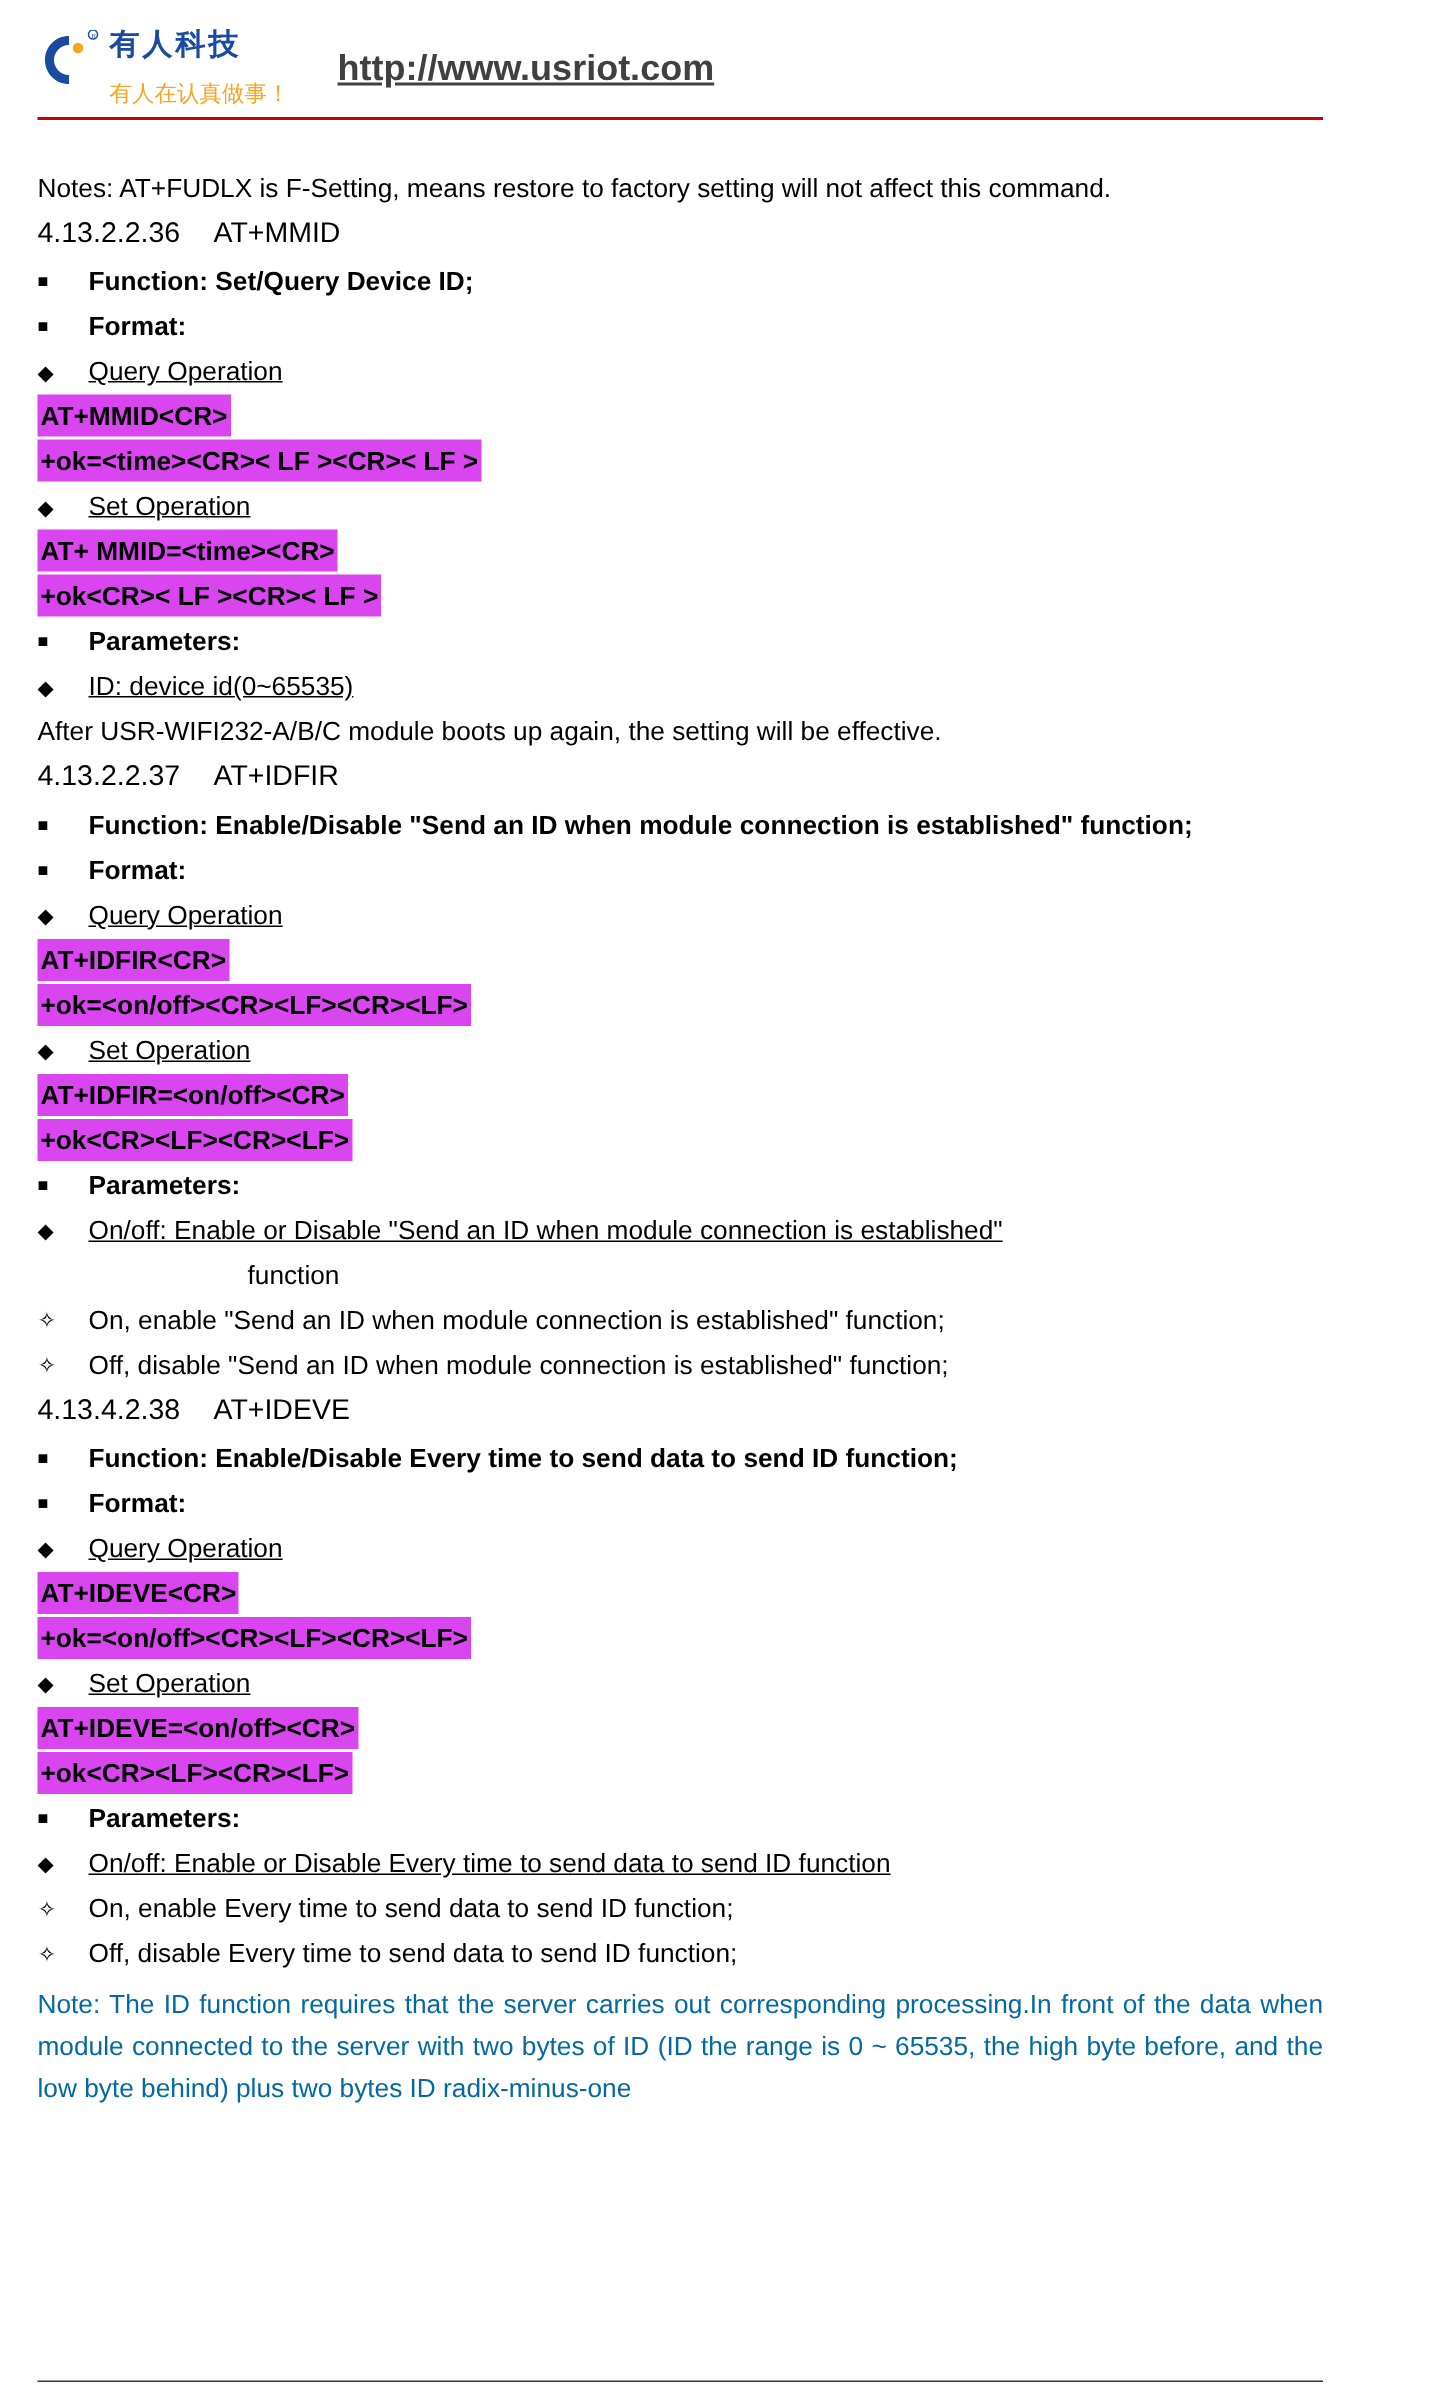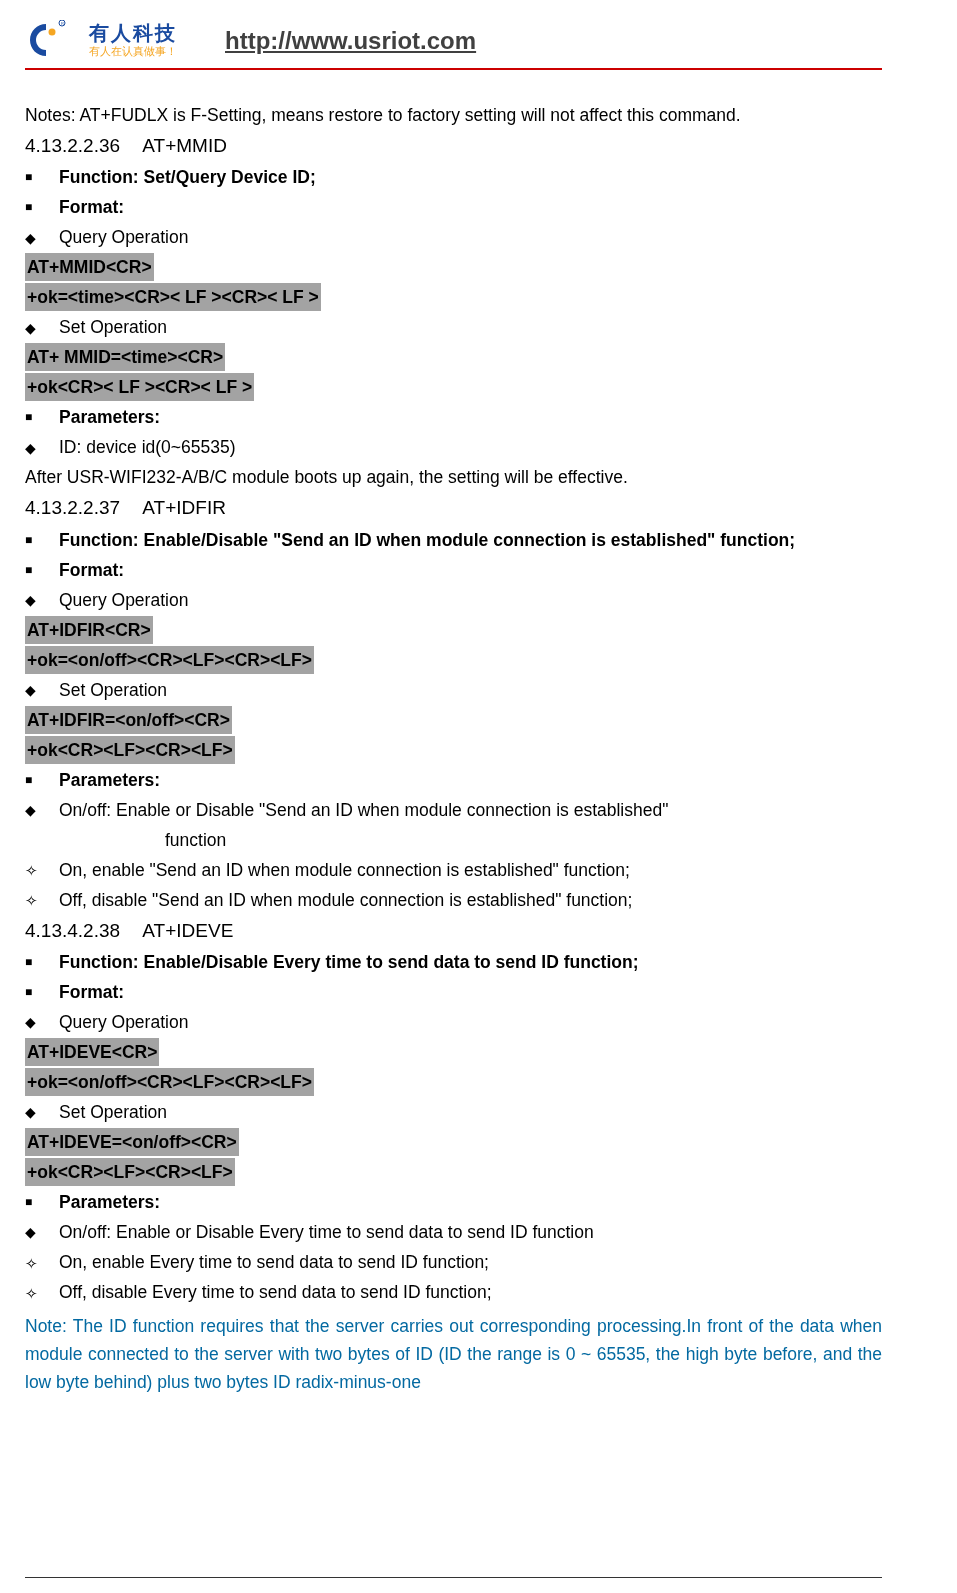--- a/index.html
+++ b/index.html
@@ -14,49 +14,47 @@
   }
   .header {
     display: flex;
     align-items: center;
     border-bottom: 2px solid #c00;
     padding-bottom: 6px;
     margin-bottom: 30px;
   }
   .logo-area {
     display: flex;
-    align-items: center;
     width: 200px;
-    gap: 16px;
   }
   .logo-icon {
     width: 42px;
     height: 42px;
     position: relative;
     margin-right: 6px;
   }
   .logo-icon svg { width:42px; height:42px;}
   .logo-text { display:flex; flex-direction:column; }
   .logo-cn { color:#1a4ba0; font-weight:bold; font-size:20px; letter-spacing:2px; line-height:1;}
-  .logo-sub { color:#f5a623; font-size:11px; line-height:1.2; margin-top:2px;}
+  .logo-sub { color:#f5a623; font-size:15px; line-height:1.2; margin-top:14px;}
   .header-title { flex:1; text-align:center; font-size:20px; }
   .header-link { width:200px; text-align:right; }
   .header-link a { color:#404040; text-decoration:underline; font-size:24px;font-weight:bold;}
   .section-heading { font-weight:normal; font-size:19px; margin-top:6px; margin-bottom:4px;}
   .section-num { display:inline-block; margin-right:18px;}
   .indent-1 { margin-left:65px;font-weight:bold; }
-  .indent-2 { margin-left:105px; }
+  .indent-2 { margin-left:105px;text-decoration:underline; }
   .indent-2b { margin-left:92px; }
   .indent-3 { margin-left:145px; }
   .bullet-sq::before { content:"■"; font-size:12px; display:inline-block; width:34px; vertical-align:middle; position:relative; top:-1px;}
   .bullet-di::before { content:"◆"; font-size:14px; display:inline-block; width:34px; vertical-align:middle; position:relative; top:-1px;}
   .bullet-od::before { content:"✧"; font-size:15px; display:inline-block; width:34px; vertical-align:middle;}
   .line { margin:0; padding:1px 0;}
   .bold { font-weight:bold;}
-  .hl { background-color:#a3a3a3; display:inline-block; padding:0 2px;}
+  .hl { background-color:#d946ef; display:inline-block; padding:0 2px;}
   .justify { text-align:justify; text-justify:inter-word;}
   .note-red { color:#0369a1; text-align:justify; margin-top:4px;}
   .footer {
     border-top:1px solid #333;
     margin-top:180px;
     padding-top:14px;
     display:flex;
     justify-content:space-between;
     font-size:17px;
   }

